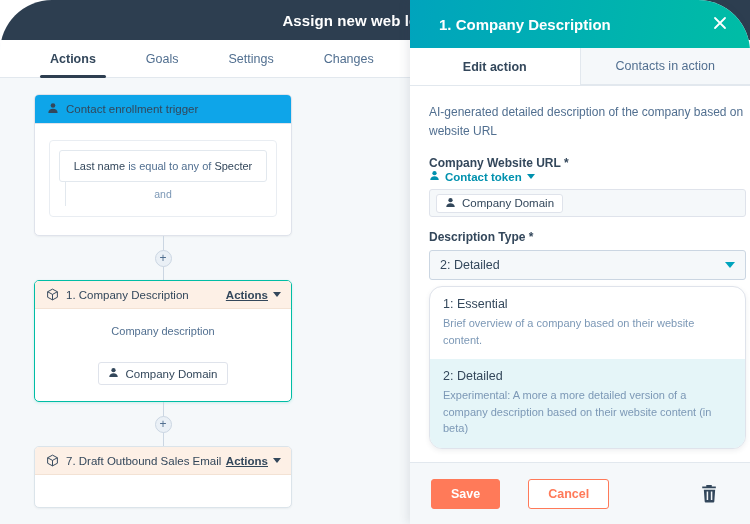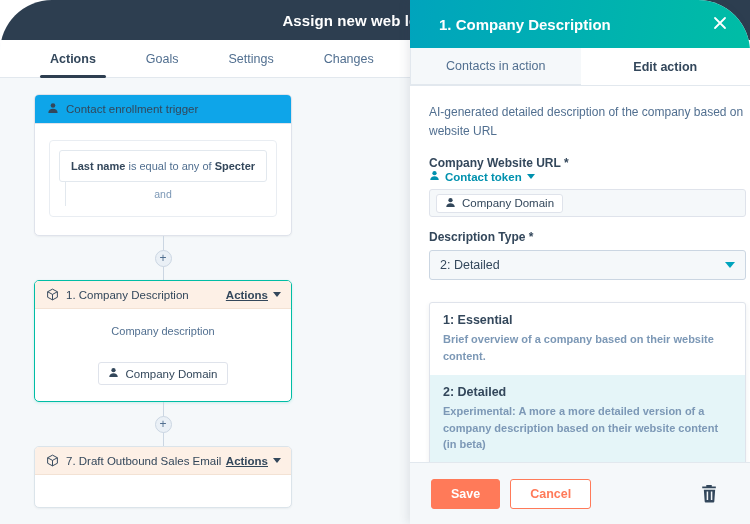--- a/index.html
+++ b/index.html
@@ -131,21 +131,21 @@
   .filter-row {
     border: 1px solid #e2e8ee;
     border-radius: 3px;
     padding: 8px 6px;
     font-size: 11px;
     color: #516f90;
     text-align: center;
     background: #fff;
     line-height: 1.3;
   }
-  .filter-row b { color: #33475b; font-weight: bold; }
+  .filter-row b { color: #33475b; font-weight: normal; }
   .and-label {
     position: relative;
     text-align: center;
     font-size: 10.5px;
     color: #7c98b6;
     padding: 6px 0 6px;
   }
   .and-label::before {
     content: "";
     position: absolute;
@@ -382,27 +382,26 @@
     cursor: pointer;
   }
   .caret-sel {
     width: 0; height: 0;
     border-left: 5px solid transparent;
     border-right: 5px solid transparent;
     border-top: 6px solid #00a4bd;
   }
 
   .dropdown {
-    margin-top: 22px;
+    margin-top: 6px;
     border: 1px solid #dfe3eb;
-    border-radius: 3px;
+    border-radius: 13px;
     background: #ffffff;
     box-shadow: 0 2px 5px rgba(45,62,80,.08);
     overflow: hidden;
-    font-weight: bold;
   }
   .dd-item {
     padding: 10px 13px 11px;
     cursor: pointer;
   }
   .dd-item.selected { background: #e5f5f8; }
   .dd-title {
     font-size: 12.5px;
     color: #33475b;
     margin-bottom: 4px;
@@ -414,21 +413,21 @@
   }
 
   .panel-foot {
     flex: none;
     height: 62px;
     background: #f5f8fa;
     border-top: 1px solid #e2e8ee;
     display: flex;
     align-items: center;
     padding: 0 32px 0 21px;
-    gap: 10px;
+    gap: 28px;
   }
   .btn-save {
     background: #ff7a59;
     color: #fff;
     border: 1px solid #ff7a59;
     border-radius: 3px;
     font-size: 12.5px;
     font-weight: bold;
     padding: 7px 19px;
     cursor: pointer;
@@ -569,25 +568,25 @@
     <div class="panel-head">
       <span class="panel-title">1. Company Description</span>
       <span class="close-icon">
         <svg width="20" height="20" viewBox="0 0 20 20" stroke="#ffffff" stroke-width="1.8" stroke-linecap="round">
           <path d="M5 5l10 10M15 5L5 15"></path>
         </svg>
       </span>
     </div>
 
     <div class="panel-tabs">
+      <div class="ptab active">
+        <span>Edit action</span>
+      </div>
       <div class="ptab inactive">
         <span>Contacts in action</span>
-      </div>
-      <div class="ptab active">
-        <span>Edit action</span>
       </div>
     </div>
 
     <div class="panel-body">
 
       <div class="desc-text">AI-generated detailed description of the company based on website URL</div>
 
       <div class="field-label-row">
         <span class="field-label">
           <span>Company Website URL</span>

